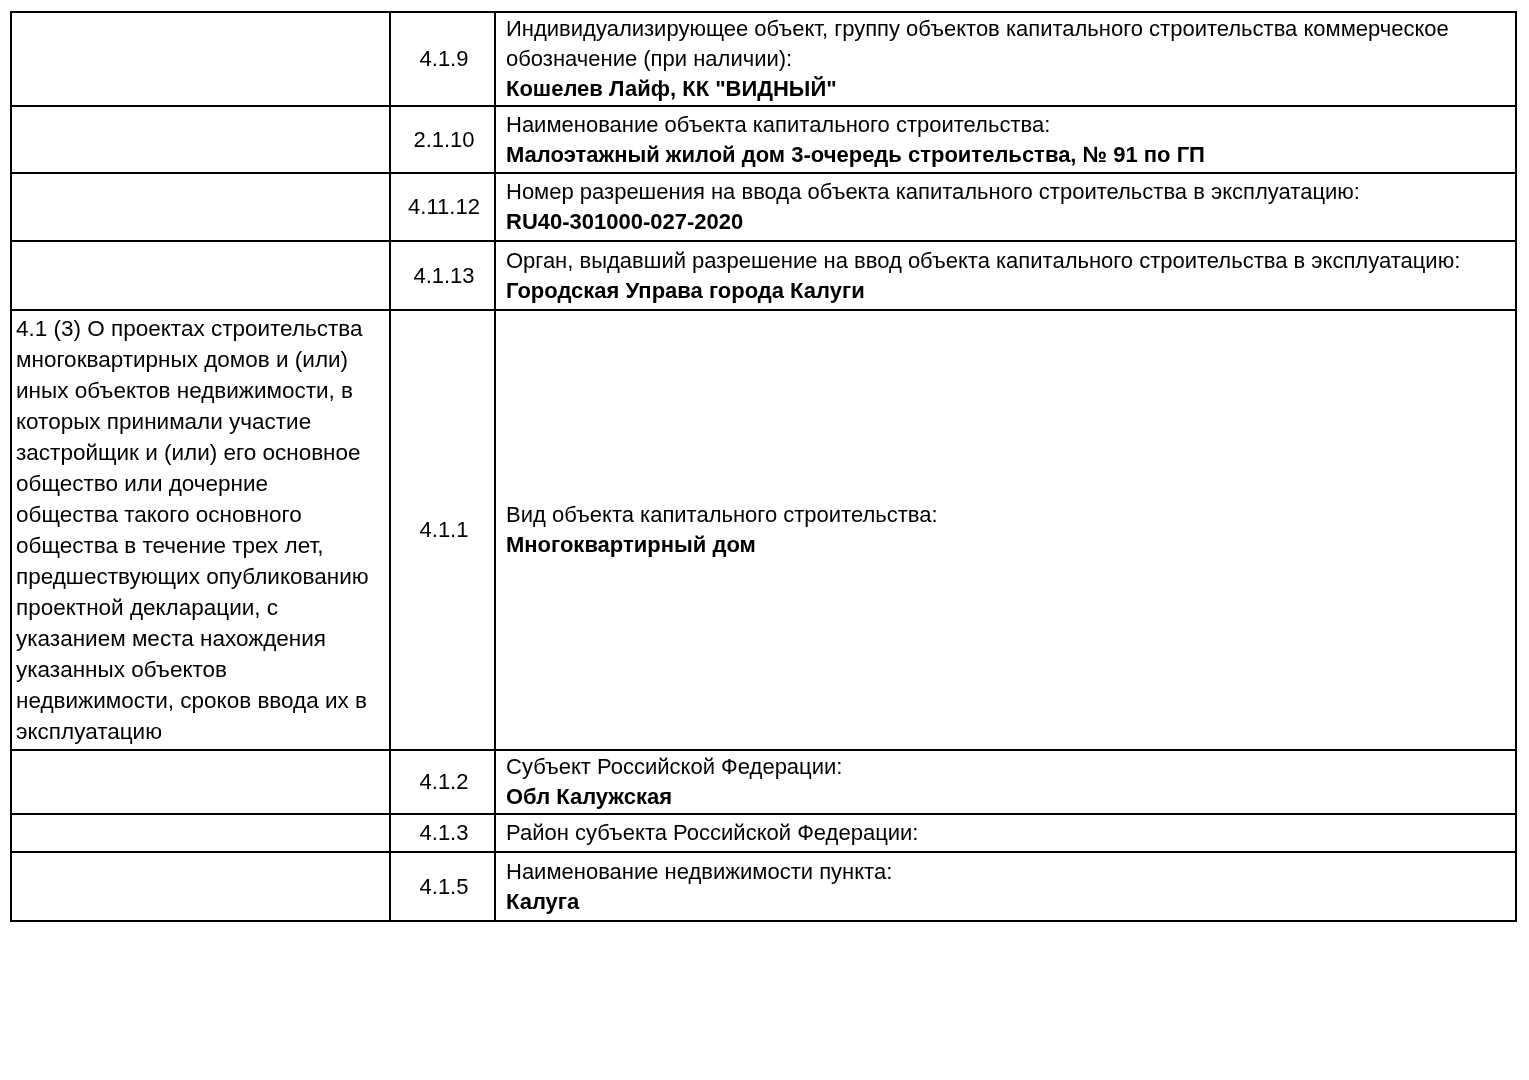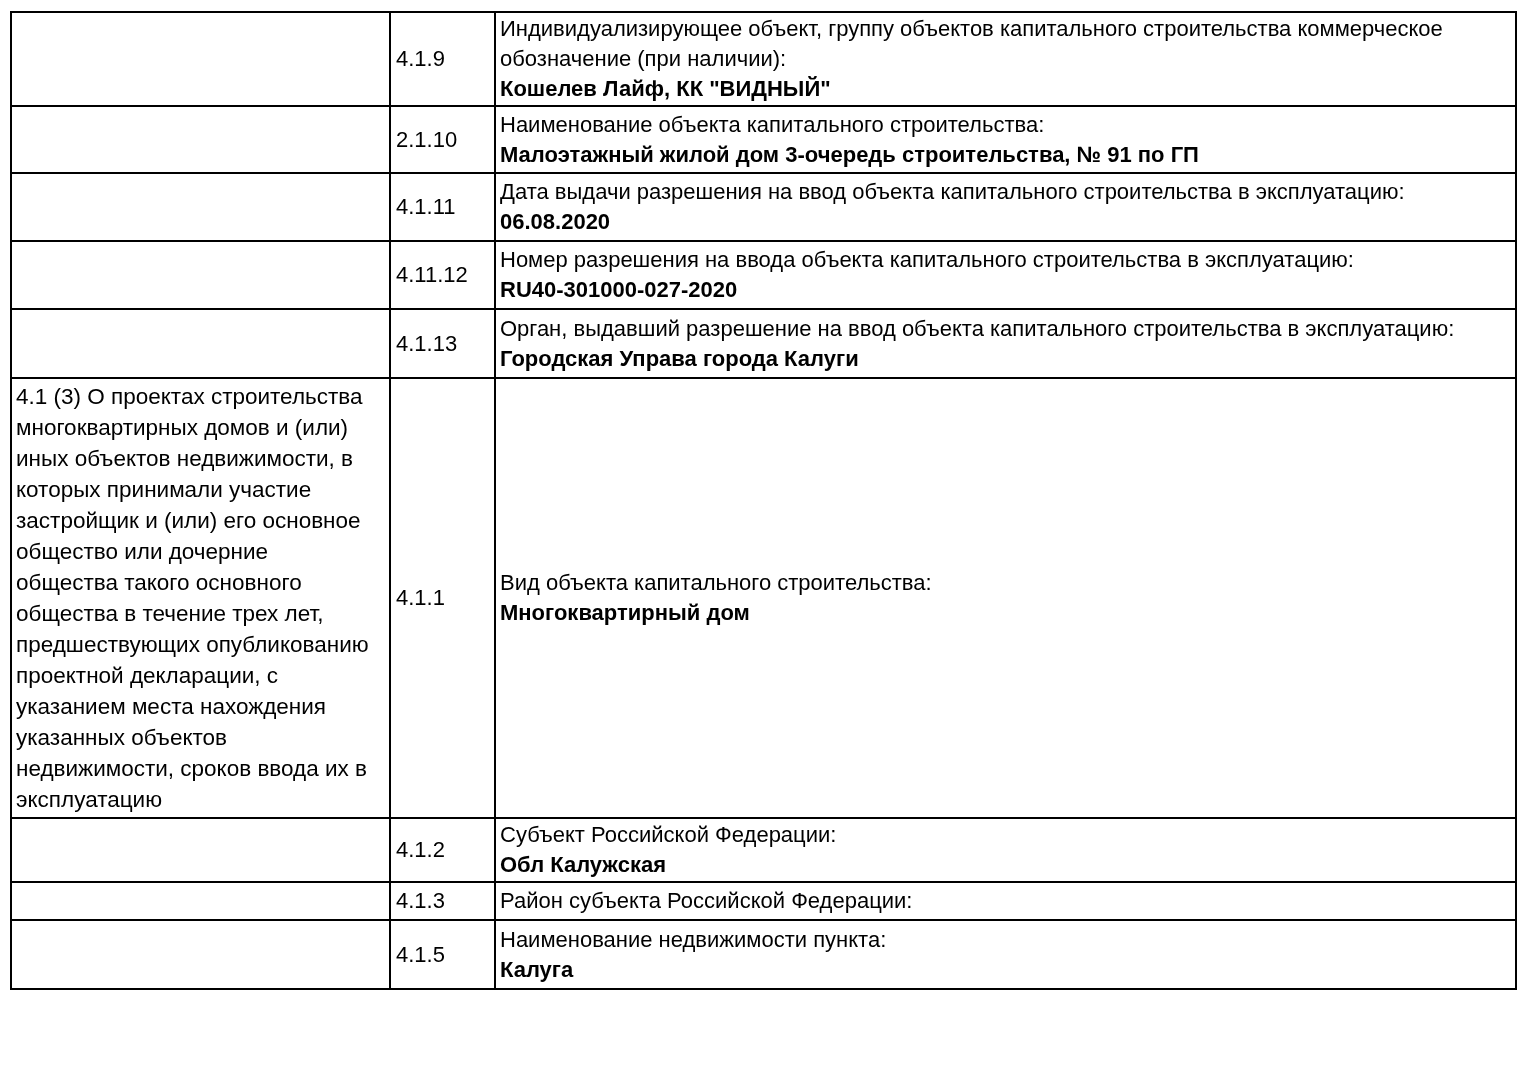--- a/index.html
+++ b/index.html
@@ -33,24 +33,25 @@
     font-size: 22.5px;
     line-height: 31px;
     padding: 2px 14px 2px 4px;
     word-wrap: break-word;
   }
   td.code-cell {
     vertical-align: middle;
     font-size: 22px;
     line-height: 28px;
     padding: 0 2px 0 5px;
+    text-align: center;
   }
   td.content-cell {
     vertical-align: middle;
-    padding: 1px 6px 1px 4px;
+    padding: 1px 6px 1px 10px;
     word-wrap: break-word;
   }
   .label, .value {
     font-size: 22px;
     line-height: 30px;
   }
   .value { font-weight: bold; }
   .content-cell div:empty { display: none; }
   tr.h91  td { height: 87px; }
   tr.h65  td { height: 61px; }
@@ -77,28 +78,20 @@
         <div class="label">Индивидуализирующее объект, группу объектов капитального строительства коммерческое обозначение (при наличии):</div>
         <div class="value">Кошелев Лайф, КК "ВИДНЫЙ"</div>
       </td>
     </tr>
     <tr class="h65">
       <td class="section-cell"></td>
       <td class="code-cell">2.1.10</td>
       <td class="content-cell">
         <div class="label">Наименование объекта капитального строительства:</div>
         <div class="value">Малоэтажный жилой дом 3-очередь строительства, № 91 по ГП</div>
-      </td>
-    </tr>
-    <tr class="h66">
-      <td class="section-cell"></td>
-      <td class="code-cell">4.1.11</td>
-      <td class="content-cell">
-        <div class="label">Дата выдачи разрешения на ввод объекта капитального строительства в эксплуатацию:</div>
-        <div class="value">06.08.2020</div>
       </td>
     </tr>
     <tr class="h66">
       <td class="section-cell"></td>
       <td class="code-cell">4.11.12</td>
       <td class="content-cell">
         <div class="label">Номер разрешения на ввода объекта капитального строительства в эксплуатацию:</div>
         <div class="value">RU40-301000-027-2020</div>
       </td>
     </tr>

